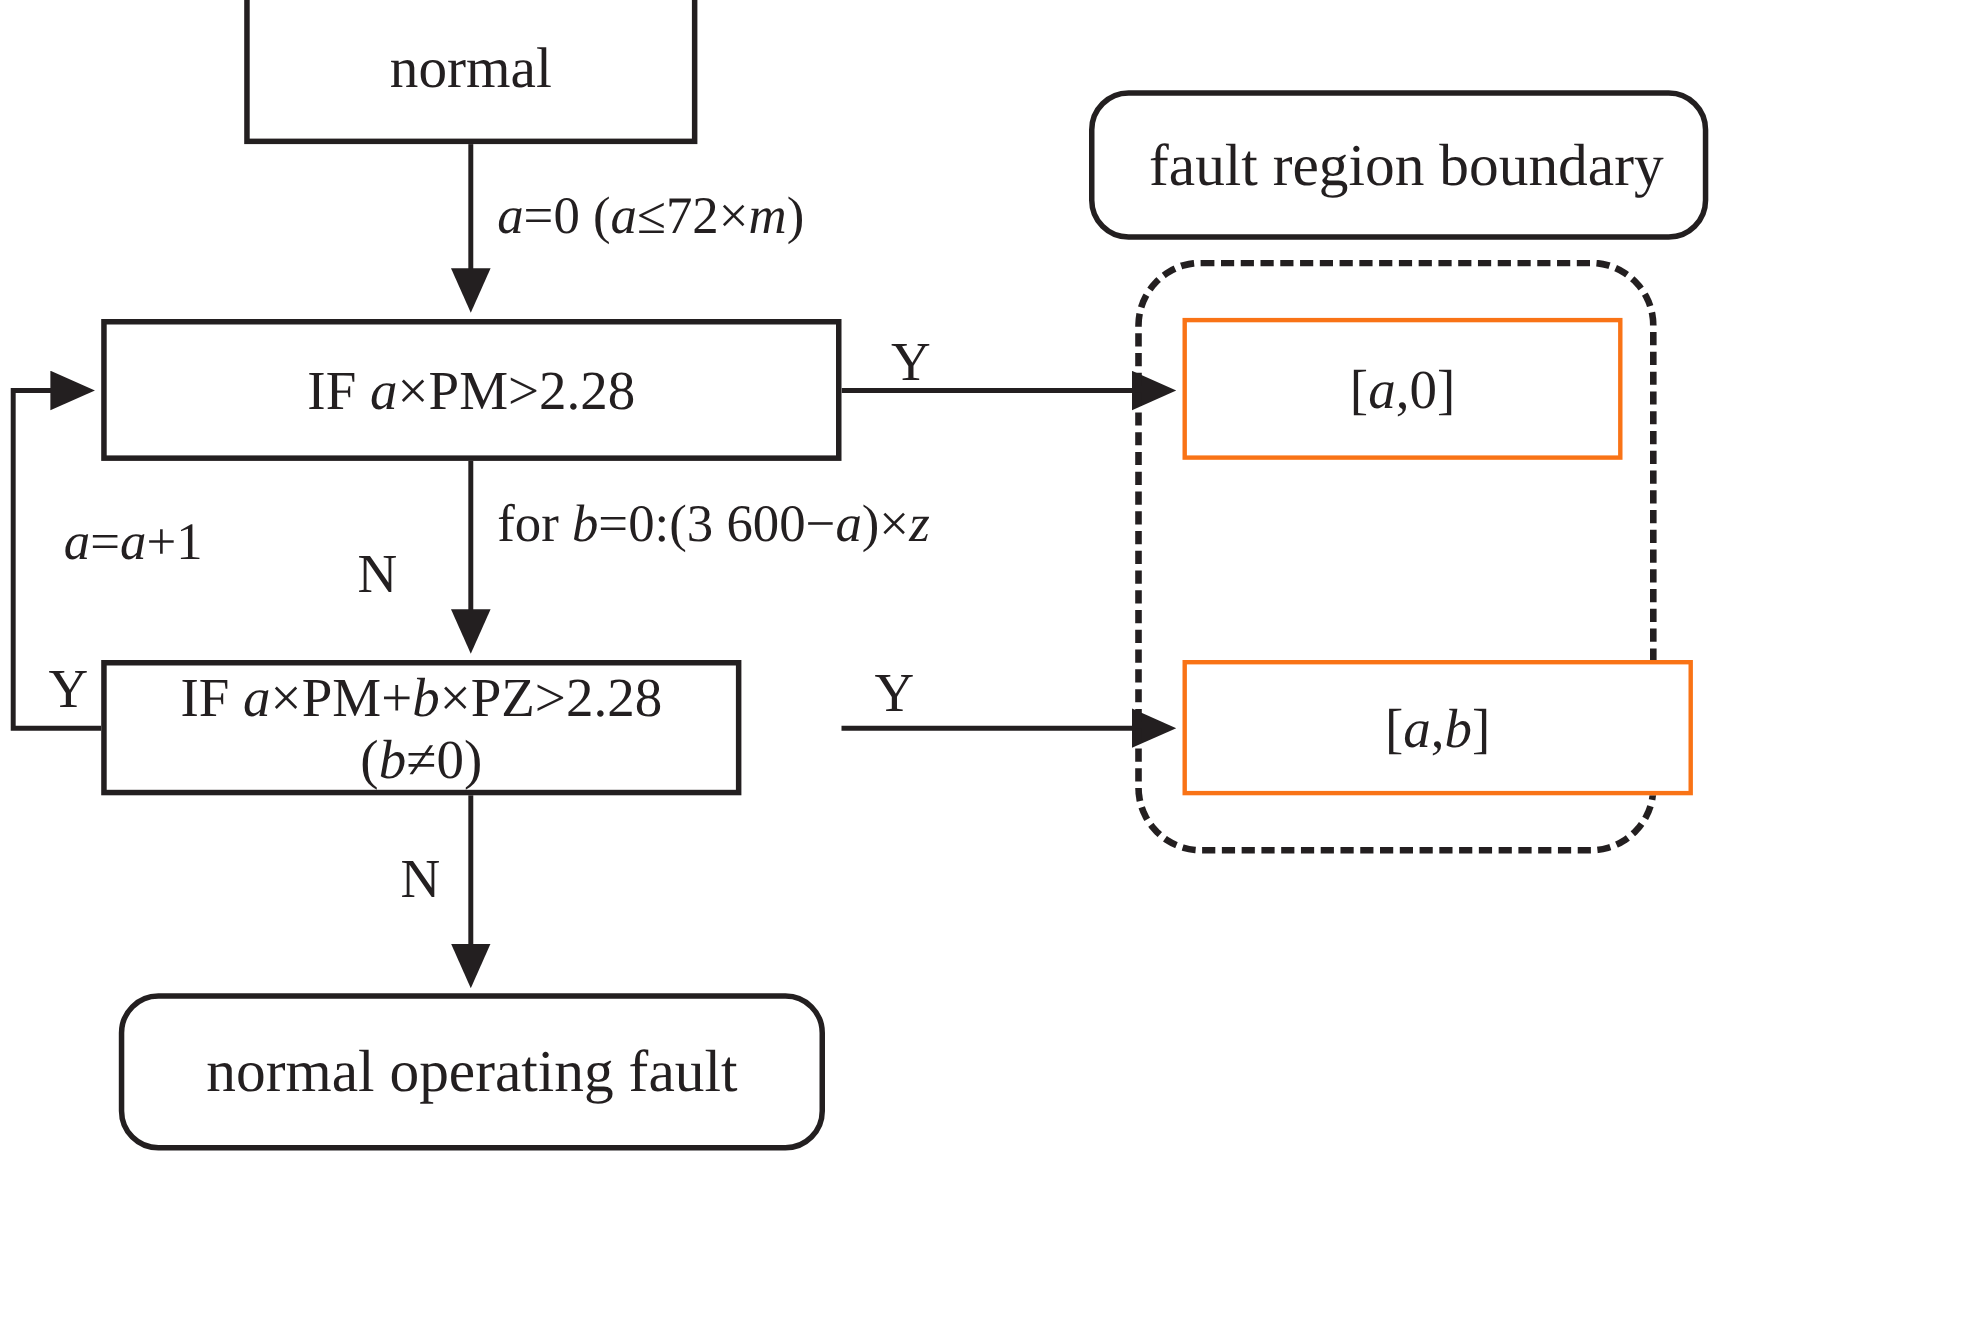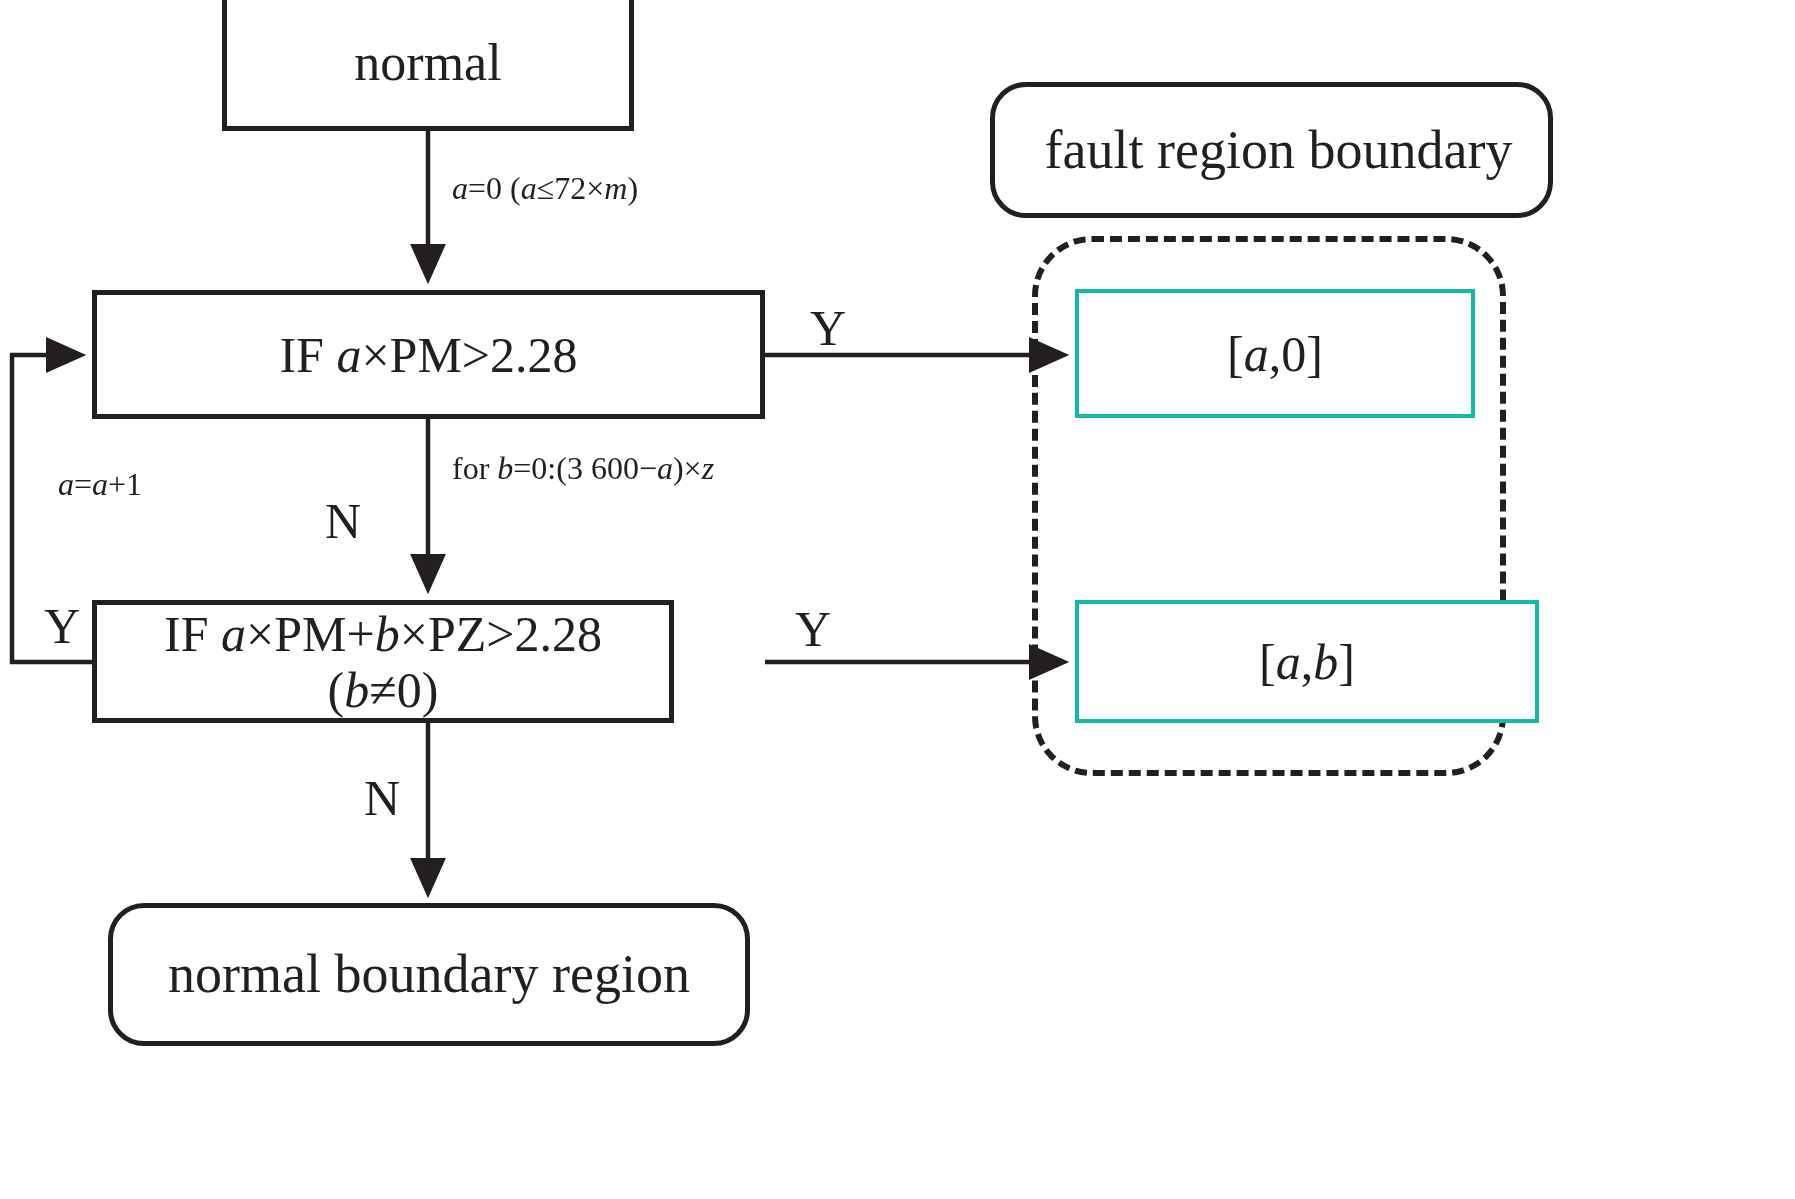--- a/index.html
+++ b/index.html
@@ -2,34 +2,34 @@
 <html><head>
 <meta charset="utf-8">
 <style>
   html,body{margin:0;padding:0;background:#ffffff;}
   body{font-family:"Liberation Serif", serif;color:#231f20;}
   #stage{position:relative;width:1795px;height:1199px;background:#fff;overflow:hidden;}
 
   .node{position:absolute;box-sizing:border-box;display:flex;align-items:center;justify-content:center;
         text-align:center;background:#fff;color:#231f20;line-height:1.12;}
   .rect{border:5px solid #231f20;}
-  .rect-thin{border:4px solid #14b8a6;}
+  .rect-thin{border:4px solid #f97316;}
   .round{border:5px solid #231f20;border-radius:36px;}
   .dashed{border:6px dashed #231f20;border-radius:60px;background:transparent;}
 
   .lbl{position:absolute;white-space:nowrap;color:#231f20;line-height:1.05;}
   i{font-style:italic;}
   .svgwrap{position:absolute;left:0;top:0;width:1795px;height:1199px;pointer-events:none;}
 
   .t-start{font-size:52px;}
   .t-cond{font-size:50px;justify-content:center;}
   .t-box{font-size:50px;}
   .t-fault{font-size:54px;padding-left:14px;}
   .t-normal{font-size:54px;}
-  .t-edge{font-size:32px;}
+  .t-edge{font-size:48px;}
   .t-yn{font-size:50px;}
 </style>
 </head>
 <body>
 
 <div id="stage">
 
   <svg class="svgwrap" viewBox="0 0 1795 1199">
     <defs>
       <marker id="arrow" markerWidth="10" markerHeight="10" refX="7.6" refY="4" orient="auto" markerUnits="strokeWidth">
@@ -71,21 +71,21 @@
 
   <div class="node rect-thin t-box" style="left:1075px;top:289px;width:400px;height:129px;">
     <span>[<i>a</i>,0]</span>
   </div>
 
   <div class="node rect-thin t-box" style="left:1075px;top:600px;width:464px;height:123px;">
     <span>[<i>a</i>,<i>b</i>]</span>
   </div>
 
   <div class="node round t-normal" style="left:108px;top:903px;width:642px;height:143px;">
-    <span>normal boundary region</span>
+    <span>normal operating fault</span>
   </div>
 
   <div class="node round t-fault" style="left:990px;top:82px;width:563px;height:136px;">
     <span>fault region boundary</span>
   </div>
 
   <div class="lbl t-edge" style="left:452px;top:172px;"><i>a</i>=0 (<i>a</i>≤72×<i>m</i>)</div>
 
   <div class="lbl t-yn" style="left:810px;top:302px;">Y</div>
 

